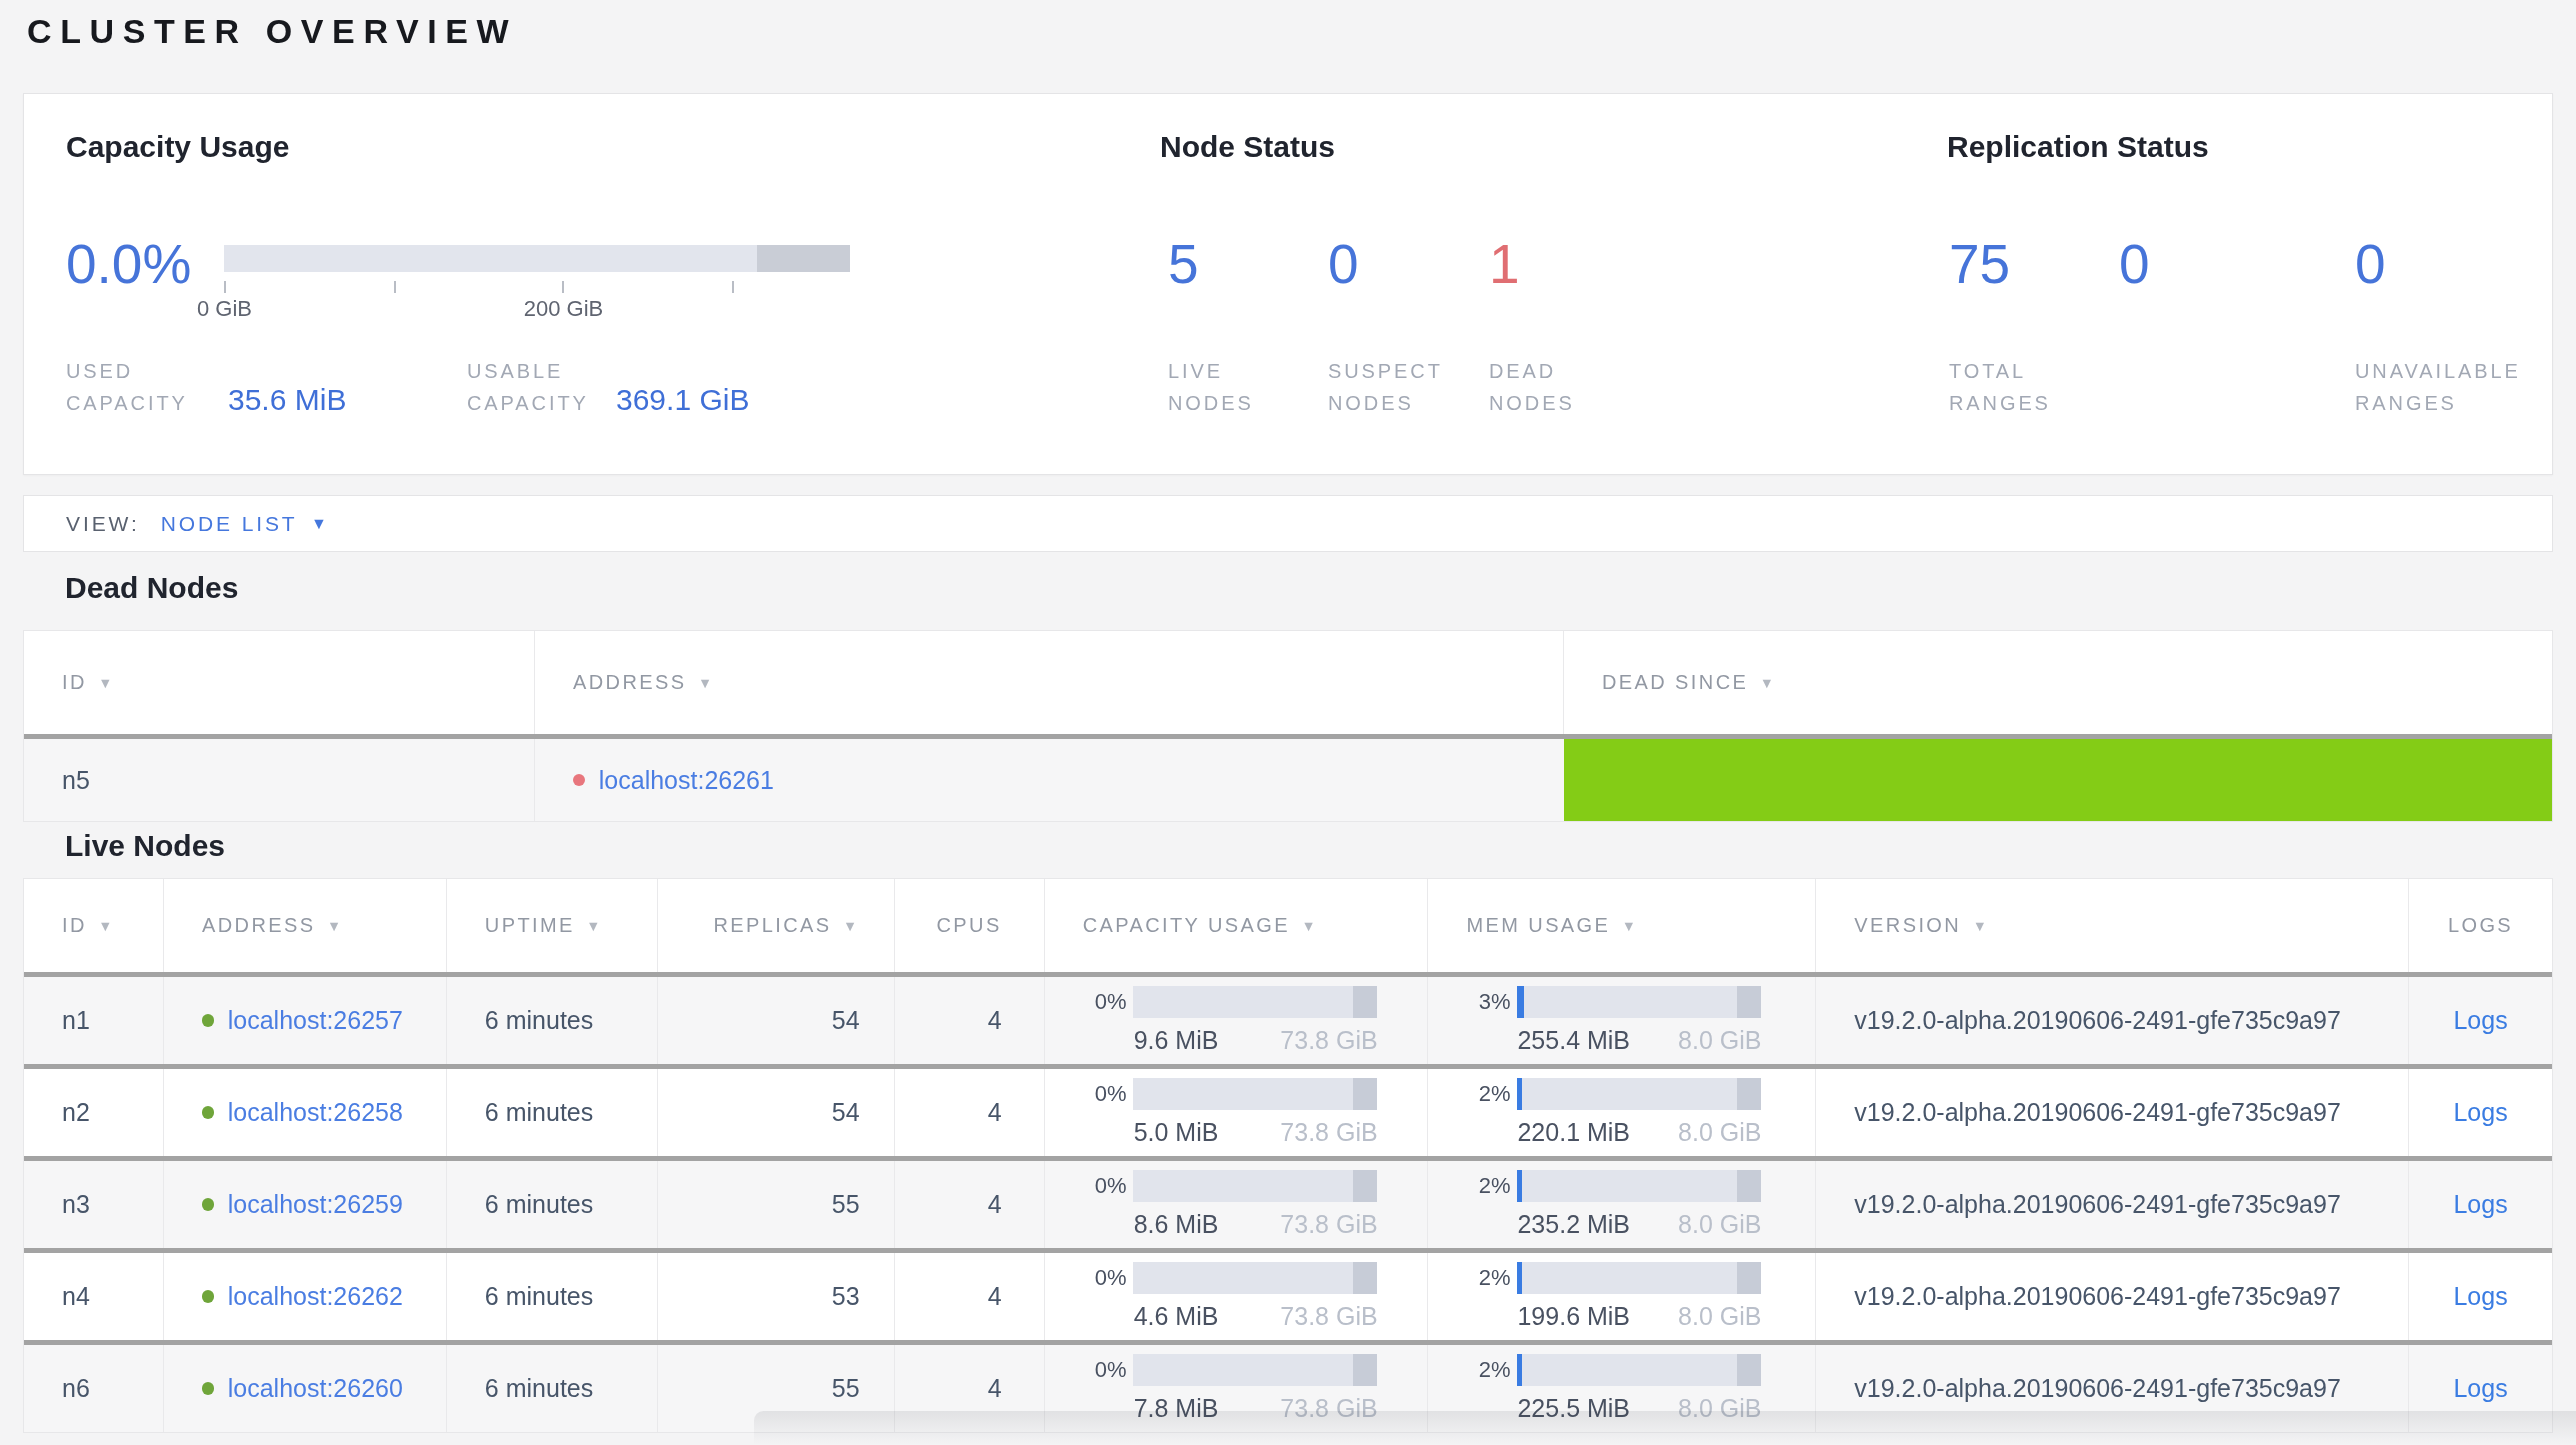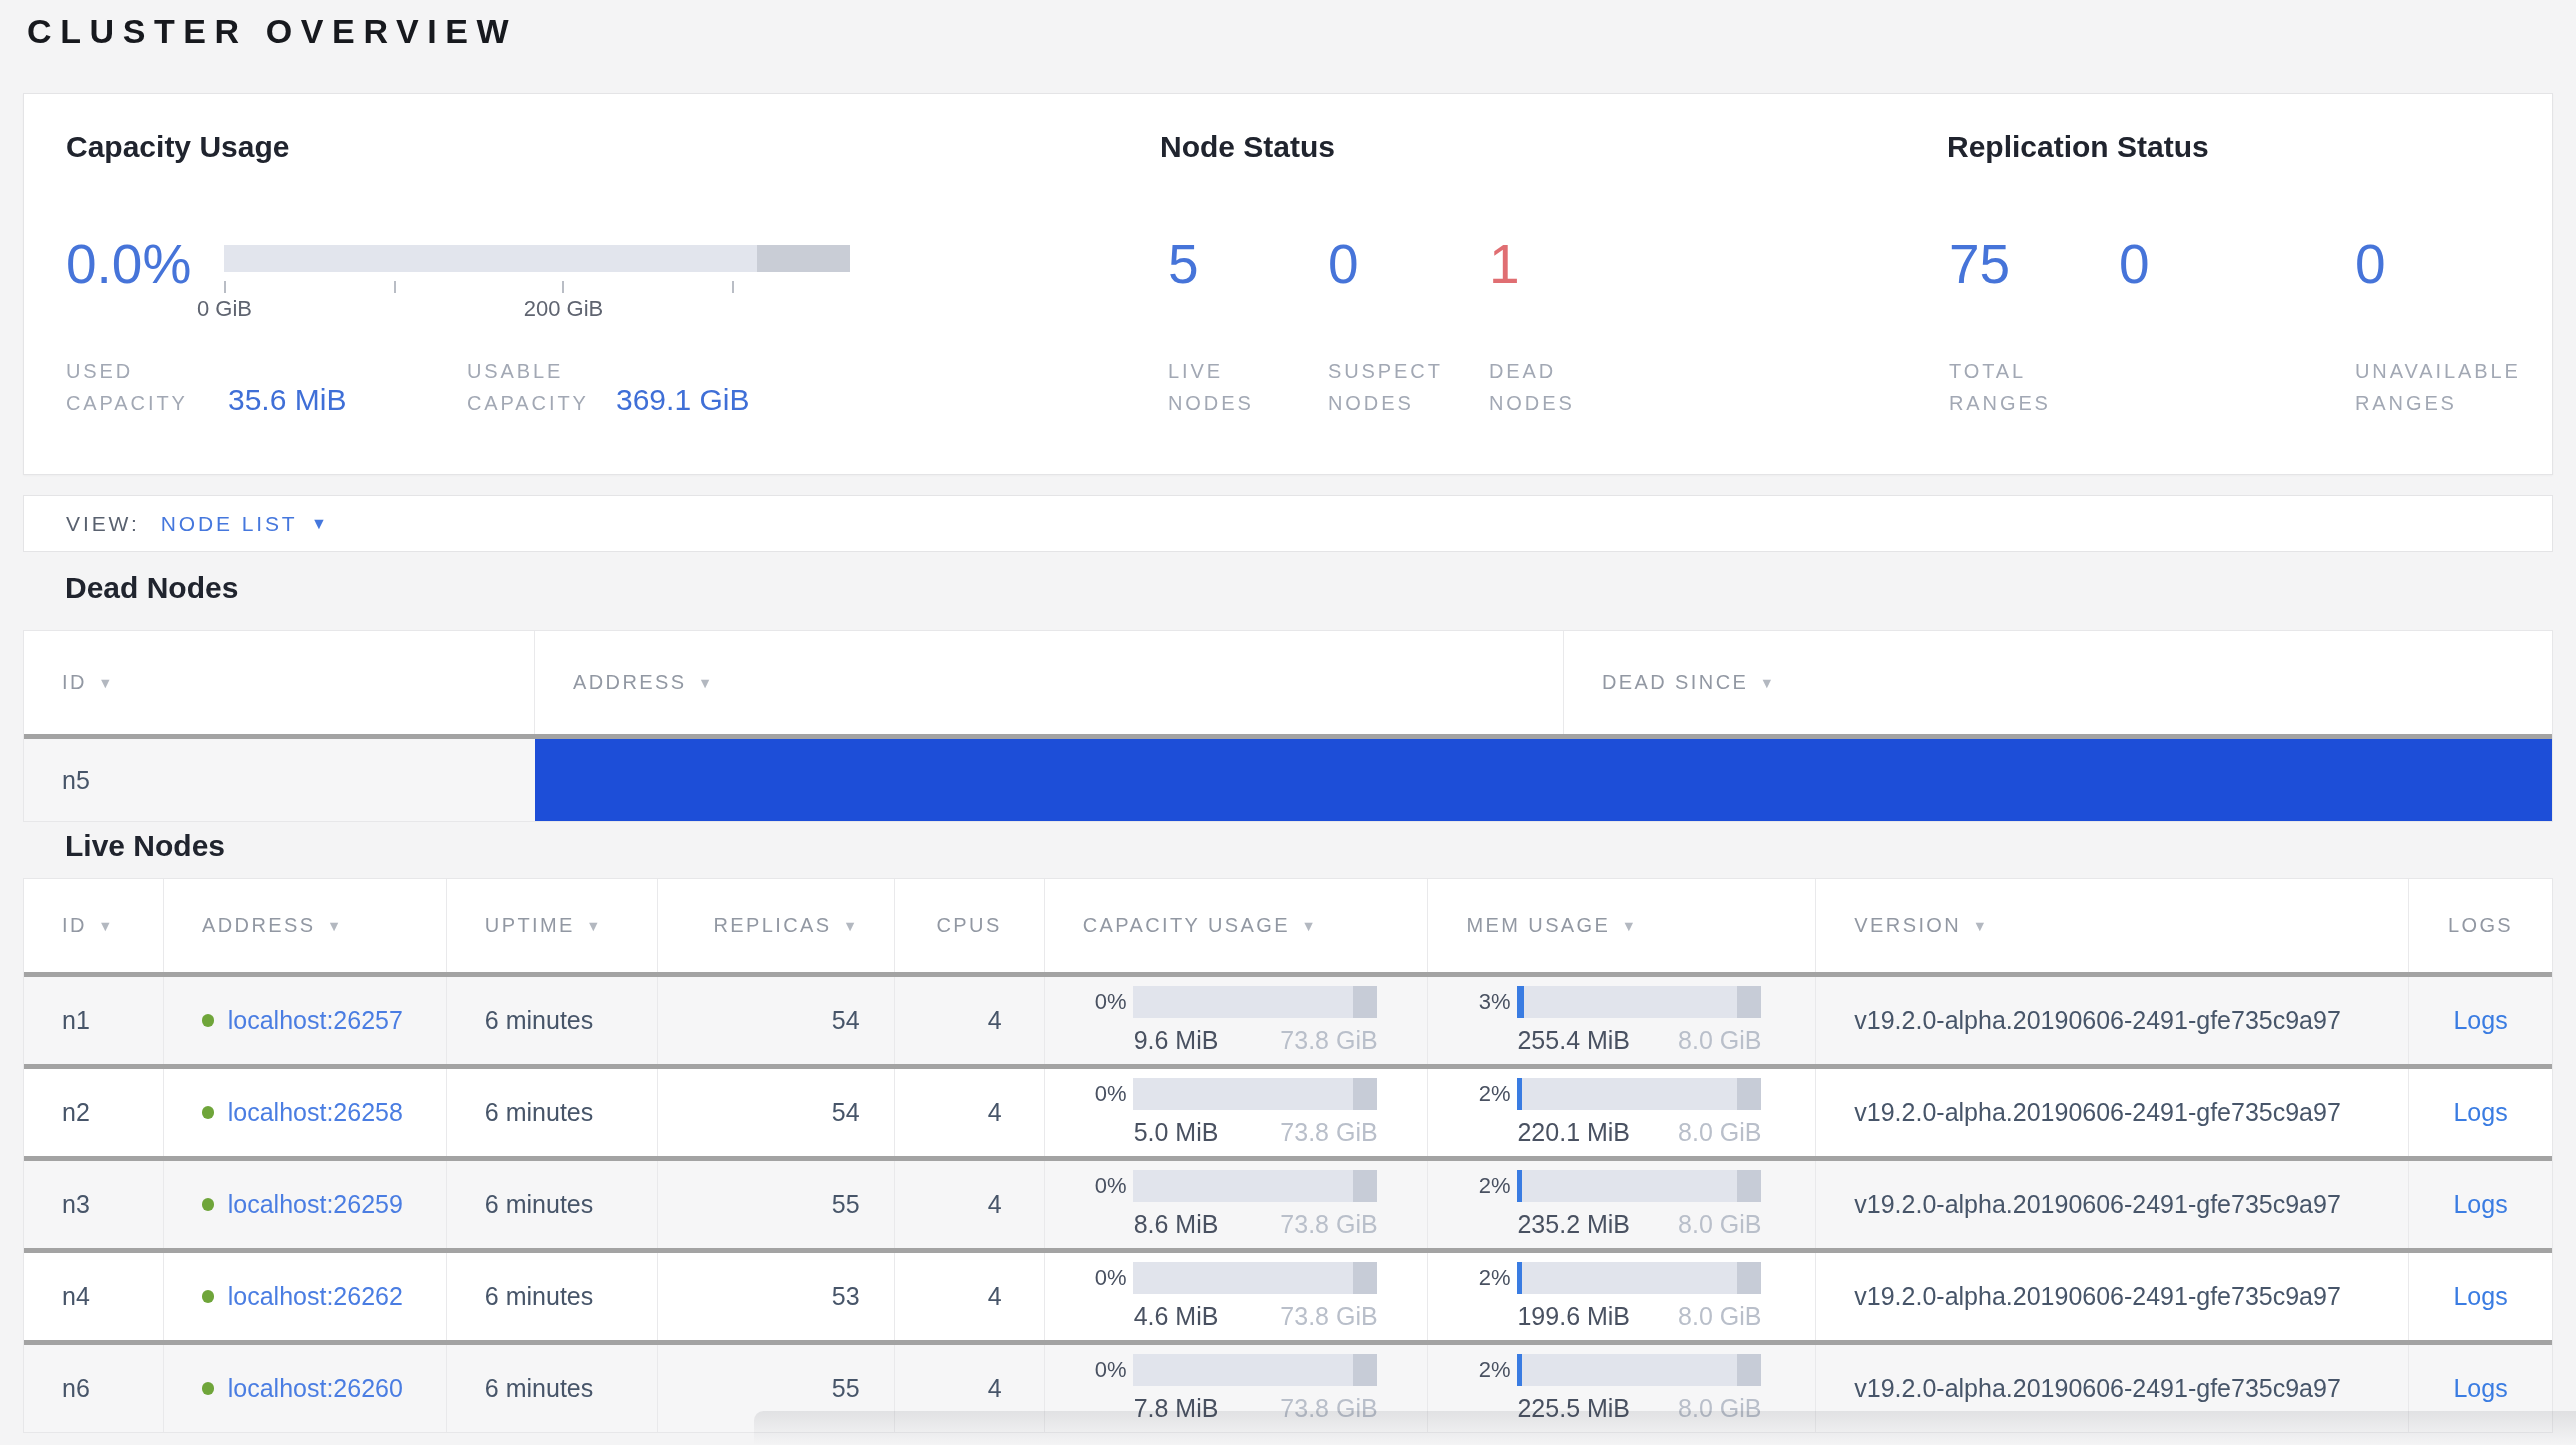--- a/index.html
+++ b/index.html
@@ -46,21 +46,21 @@
     display:flex; align-items:center; padding-left:42px;
   }
   .view-label { font-size:21px; letter-spacing:2.9px; color:#59616f; }
   .view-select { margin-left:21px; font-size:21px; letter-spacing:2.9px; color:#4577dd; cursor:pointer; display:flex; align-items:center; }
   .view-caret { margin-left:13.4px; font-size:16px; color:#4577dd; }
   
   .tbl-heading { position:absolute; left:65px; font-size:30px; font-weight:700; color:#20242e; }
   .dead-heading { top:571px; }
   .live-heading { top:829px; }
   
-  .tbl { position:absolute; left:23px; width:2530px; border:1px solid #e7e7e9; background:#1d4ed8; }
+  .tbl { position:absolute; left:23px; width:2530px; border:1px solid #e7e7e9; background:#84cc16; }
   .dead-tbl { top:630px; }
   .live-tbl { top:878px; }
   .tr { display:flex; width:100%; }
   .th, .td { border-right:1px solid #e9e9eb; display:flex; align-items:center; }
   .th:last-child, .td:last-child { border-right:none; }
   .th {
     font-size:20px; letter-spacing:2.4px; color:#9298a3; background:#ffffff;
   }
   .sort-icon { font-size:14.3px; color:#b3b8c0; margin-left:11.5px; }
   .row-gray .td { background:#f6f6f7; }
@@ -163,20 +163,24 @@
       <span>ADDRESS</span>
       <span class="sort-icon">▼</span>
     </div>
     <div class="th dc2 pad-l">
       <span>DEAD SINCE</span>
       <span class="sort-icon">▼</span>
     </div>
   </div>
   <div class="tr row-gray">
     <div class="td dc0 pad-l">n5</div>
+    <div class="td dc1 pad-l">
+      <span class="dot dead"></span>
+      <a class="node-link">localhost:26261</a>
+    </div>
   </div>
 </div>
 
 <div class="tbl-heading live-heading">Live Nodes</div>
 
 <div class="tbl live-tbl">
   <div class="tr">
     <div class="th lc0 pad-l">
       <span>ID</span>
       <span class="sort-icon">▼</span>

